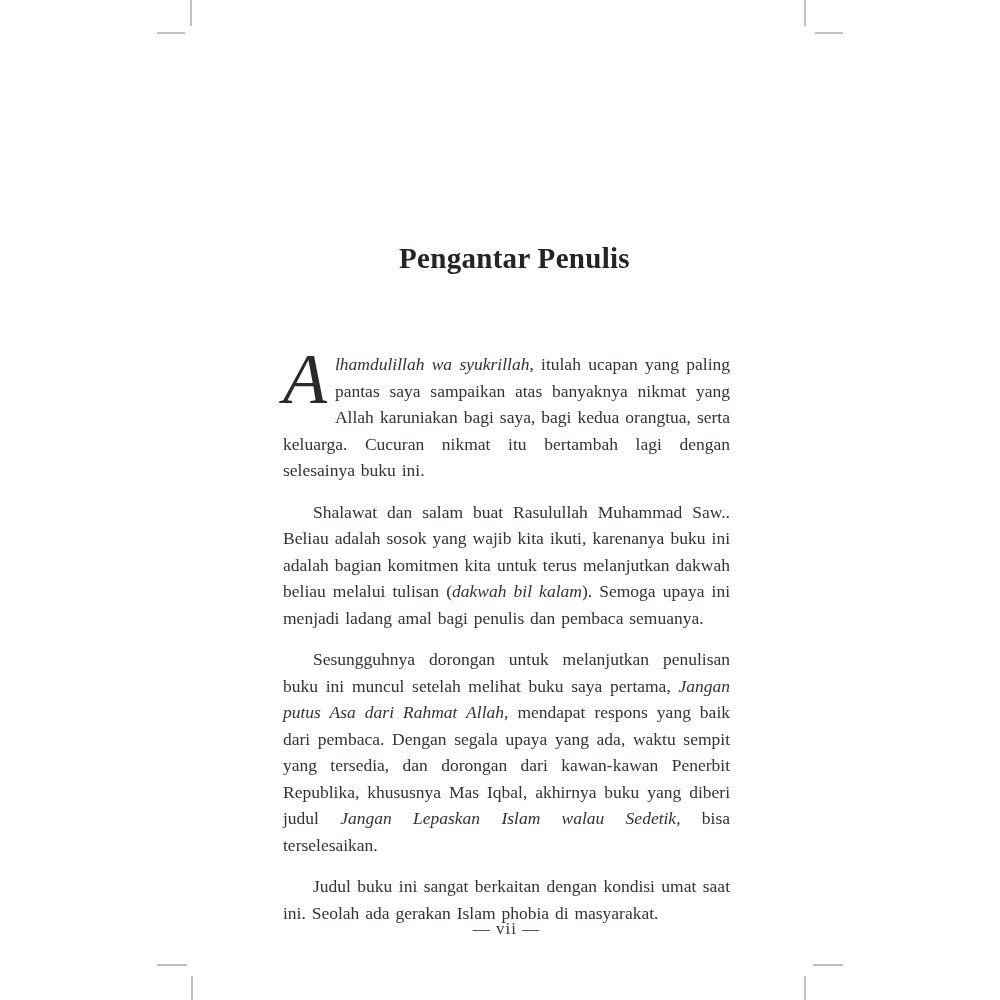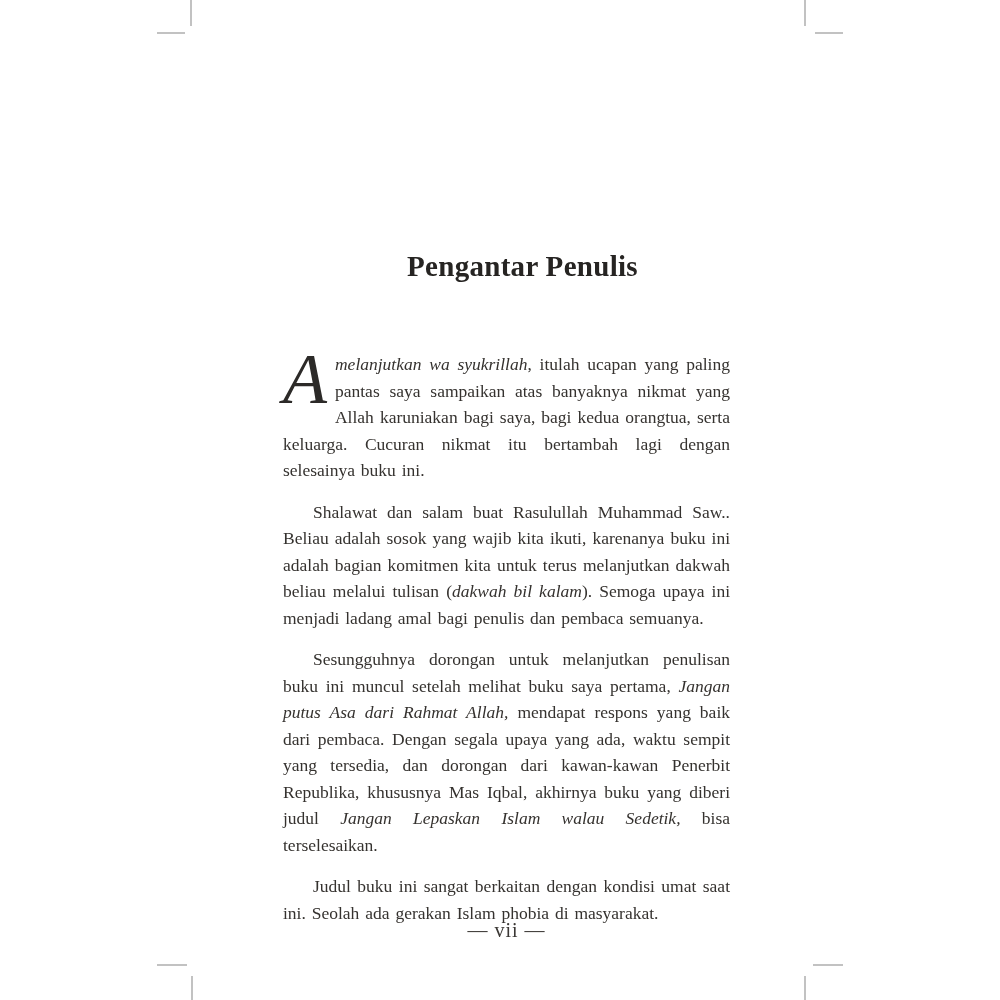--- a/index.html
+++ b/index.html
@@ -18,21 +18,21 @@
   }
   .crop {
     position: absolute;
     background: var(--crop-color, #c2c2c2);
   }
   .page-title {
     position: absolute;
     left: 283px;
     top: 234px;
     width: 447px;
-    margin: 16px;
+    margin: 8px;
     text-align: center;
     font-size: 29px;
     font-weight: bold;
     color: #262422;
     letter-spacing: 0.3px;
   }
   .body-text {
     position: absolute;
     left: 283px;
     top: 351px;
@@ -60,21 +60,21 @@
   }
   .body-text em {
     font-style: italic;
   }
   .page-number {
     position: absolute;
     left: 283px;
     top: 919px;
     width: 447px;
     text-align: center;
-    font-size: 20px;
+    font-size: 17px;
     letter-spacing: 1px;
     color: #3a3734;
   }
   
   .tl-v { left: 190px; top: 0;     width: 2px;  height: 26px; }
   .tl-h { left: 157px; top: 32px;  width: 28px; height: 2px;  }
   .tr-v { left: 804px; top: 0;     width: 2px;  height: 26px; }
   .tr-h { left: 815px; top: 32px;  width: 28px; height: 2px;  }
   .bl-h { left: 157px; top: 964px; width: 30px; height: 2px;  }
   .bl-v { left: 191px; top: 976px; width: 2px;  height: 24px; }
@@ -91,21 +91,21 @@
   <div class="crop tr-v"></div>
   <div class="crop tr-h"></div>
   <div class="crop bl-h"></div>
   <div class="crop bl-v"></div>
   <div class="crop br-h"></div>
   <div class="crop br-v"></div>
 
   <h1 class="page-title">Pengantar Penulis</h1>
 
   <div class="body-text">
-      <p class=""><span class="dropcap">A</span><em>melanjutkan wa syukrillah</em><span>, itulah ucapan yang paling pantas saya sampaikan atas banyaknya nikmat yang Allah karuniakan bagi saya, bagi kedua orangtua, serta keluarga. Cucuran nikmat itu bertambah lagi dengan selesainya buku ini.</span></p>
+      <p class=""><span class="dropcap">A</span><em>lhamdulillah wa syukrillah</em><span>, itulah ucapan yang paling pantas saya sampaikan atas banyaknya nikmat yang Allah karuniakan bagi saya, bagi kedua orangtua, serta keluarga. Cucuran nikmat itu bertambah lagi dengan selesainya buku ini.</span></p>
       <p class="indent"><span>Shalawat dan salam buat Rasulullah Muhammad Saw.. Beliau adalah sosok yang wajib kita ikuti, karenanya buku ini adalah bagian komitmen kita untuk terus melanjutkan dakwah beliau melalui tulisan (</span><em>dakwah bil kalam</em><span>). Semoga upaya ini menjadi ladang amal bagi penulis dan pembaca semuanya.</span></p>
       <p class="indent"><span>Sesungguhnya dorongan untuk melanjutkan penulisan buku ini muncul setelah melihat buku saya pertama, </span><em>Jangan putus Asa dari Rahmat Allah,</em><span> mendapat respons yang baik dari pembaca. Dengan segala upaya yang ada, waktu sempit yang tersedia, dan dorongan dari kawan-kawan Penerbit Republika, khususnya Mas Iqbal, akhirnya buku yang diberi judul </span><em>Jangan Lepaskan Islam walau Sedetik,</em><span> bisa terselesaikan.</span></p>
       <p class="indent"><span>Judul buku ini sangat berkaitan dengan kondisi umat saat ini. Seolah ada gerakan Islam phobia di masyarakat.</span></p>
     </div>
 
   <div class="page-number">— vii —</div>
 
 </div>
 
 </body></html>

